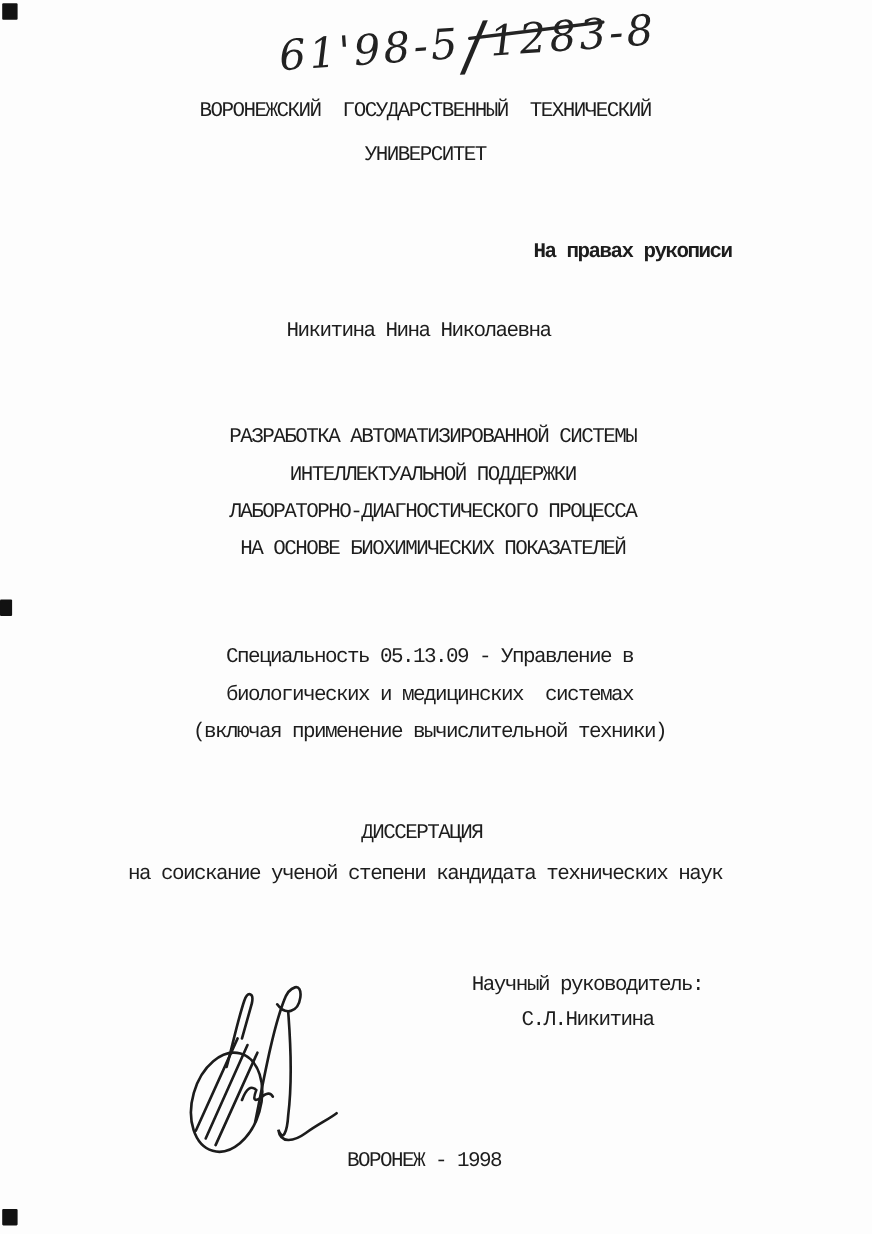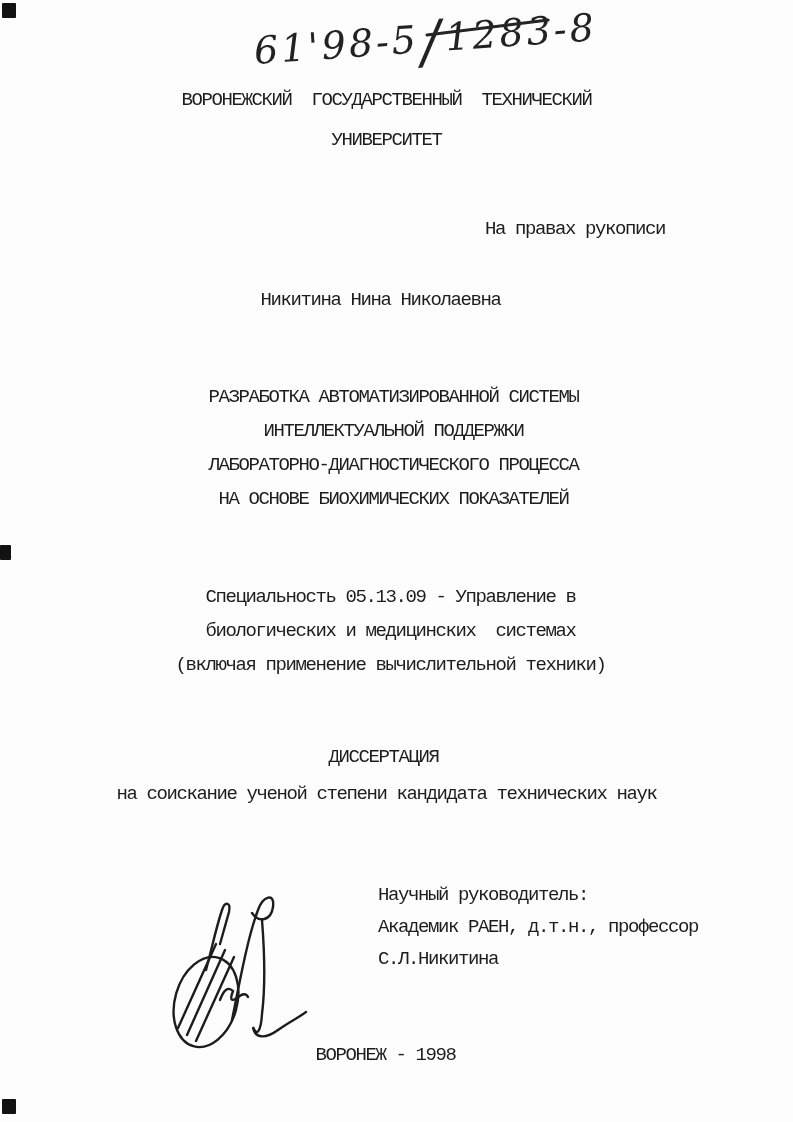--- a/index.html
+++ b/index.html
@@ -31,27 +31,27 @@
     font-size:38px;
     color:#222;
   }
   .stamp .sep{font-size:58px;font-weight:300;vertical-align:-10px;padding:0 2px;}
   .stamp-overline{
     position:absolute;left:425px;top:26px;width:125px;height:2.5px;
     background:#242424;transform:rotate(-7deg);border-radius:2px;
   }
   .university{top:80px;line-height:40px;transform:translateX(-10px);}
   .university .l1{word-spacing:10px;}
-  .note{position:absolute;top:215px;right:128px;line-height:28px;}
+  .note{position:absolute;top:215px;right:128px;line-height:28px;font-weight:bold;}
   .author{top:286px;line-height:28px;transform:translateX(-16px);}
   .title{top:380px;line-height:34px;transform:translateX(-3px);}
   .specialty{top:580px;line-height:34px;transform:translateX(-6px);}
   .diss-heading{top:743px;line-height:28px;transform:translateX(-13px);}
   .diss-subtitle{top:780px;line-height:28px;transform:translateX(-10px);}
-  .supervisor{position:absolute;left:378px;width:312px;top:879px;line-height:32px;}
+  .supervisor{position:absolute;left:378px;width:312px;top:879px;line-height:32px;text-align:center;}
   .footer{top:1041px;line-height:28px;transform:translateX(-11px);}
   .signature{position:absolute;left:136px;top:878px;width:178px;height:196px;}
   .signature svg{width:100%;height:100%;}
   .signature path,.signature ellipse{fill:none;stroke:#1c1c1c;stroke-width:2.4;stroke-linecap:round;}
 </style>
 </head>
 <body>
 
 <div class="page">
 
@@ -82,21 +82,20 @@
     <div class="line">Специальность 05.13.09 - Управление в</div>
     <div class="line">биологических и медицинских  системах</div>
     <div class="line">(включая применение вычислительной техники)</div>
   </div>
 
   <div class="abs diss-heading line">ДИССЕРТАЦИЯ</div>
   <div class="abs diss-subtitle line">на соискание ученой степени кандидата технических наук</div>
 
   <div class="supervisor">
     <div class="line">Научный руководитель:</div>
-    <div class="line">Академик РАЕН, д.т.н., профессор</div>
     <div class="line">С.Л.Никитина</div>
   </div>
 
   <div class="signature">
     <svg viewBox="0 0 178 196" xmlns="http://www.w3.org/2000/svg">
       <ellipse cx="70" cy="124" rx="31" ry="46" transform="rotate(16 70 124)"></ellipse>
       <path d="M 42 150 L 80 66"></path>
       <path d="M 51 157 L 89 72"></path>
       <path d="M 60 163 L 98 79"></path>
       <path d="M 70 92 C 76 70 80 50 86 32 C 89 23 95 24 93 34 L 84 66"></path>

